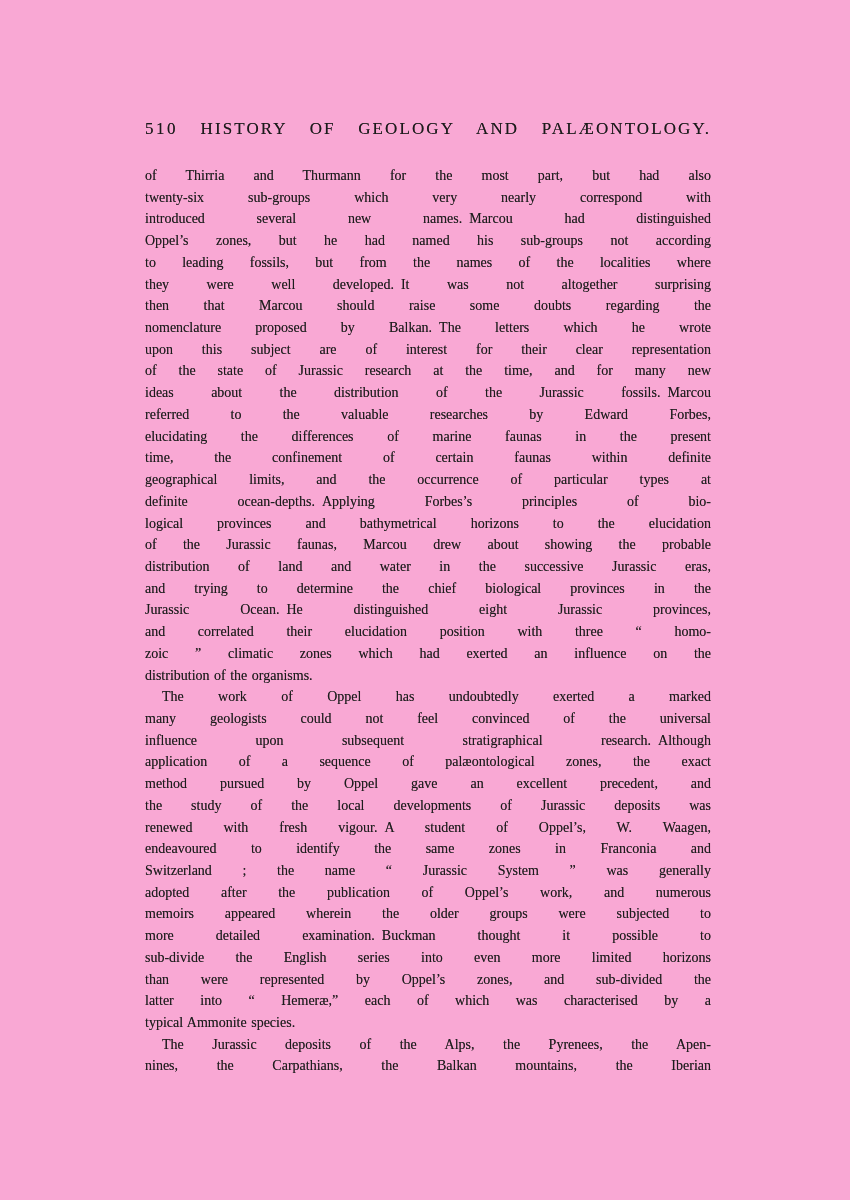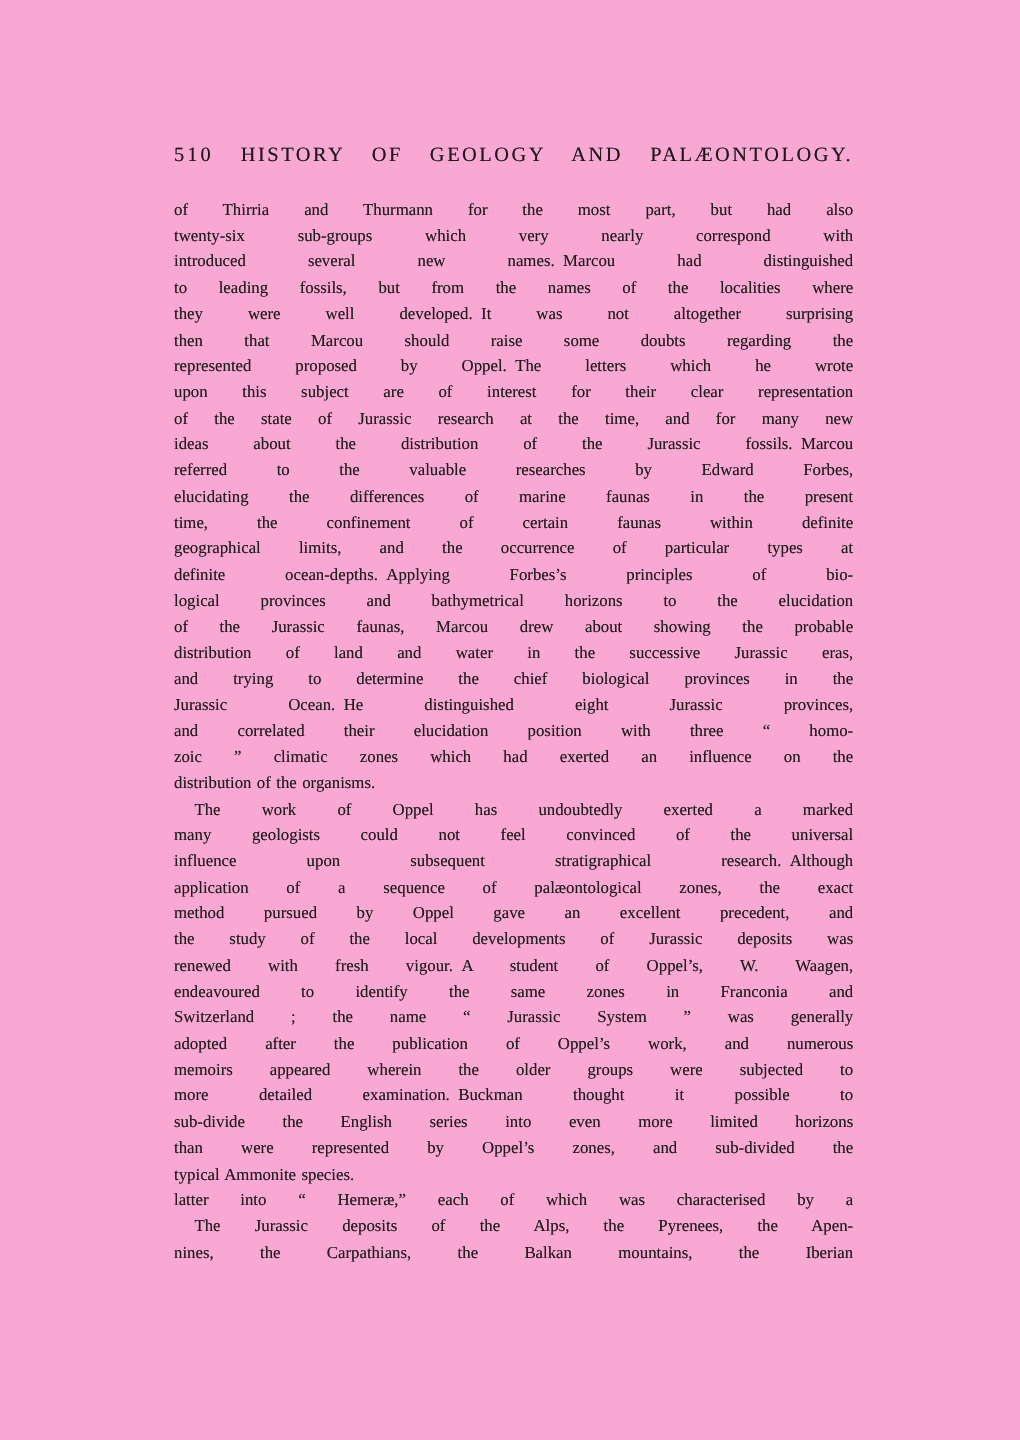--- a/index.html
+++ b/index.html
@@ -50,24 +50,25 @@
   <div class="content">
 
     <div class="running-head"><span class="pagenum">510</span> <span>HISTORY OF GEOLOGY AND PALÆONTOLOGY.</span></div>
 
     <div class="body-text">
 
       <div>
         <div class="line">of Thirria and Thurmann for the most part, but had also</div>
         <div class="line">twenty-six sub-groups which very nearly correspond with</div>
         <div class="line">introduced several new names. Marcou had distinguished</div>
+        <div class="line">Oppel’s zones, but he had named his sub-groups not according</div>
         <div class="line">to leading fossils, but from the names of the localities where</div>
         <div class="line">they were well developed. It was not altogether surprising</div>
         <div class="line">then that Marcou should raise some doubts regarding the</div>
-        <div class="line">represented proposed by Oppel. The letters which he wrote</div>
+        <div class="line">nomenclature proposed by Balkan. The letters which he wrote</div>
         <div class="line">upon this subject are of interest for their clear representation</div>
         <div class="line">of the state of Jurassic research at the time, and for many new</div>
         <div class="line">ideas about the distribution of the Jurassic fossils. Marcou</div>
         <div class="line">referred to the valuable researches by Edward Forbes,</div>
         <div class="line">elucidating the differences of marine faunas in the present</div>
         <div class="line">time, the confinement of certain faunas within definite</div>
         <div class="line">geographical limits, and the occurrence of particular types at</div>
         <div class="line">definite ocean-depths. Applying Forbes’s principles of bio-</div>
         <div class="line">logical provinces and bathymetrical horizons to the elucidation</div>
         <div class="line">of the Jurassic faunas, Marcou drew about showing the probable</div>
@@ -87,22 +88,22 @@
         <div class="line">method pursued by Oppel gave an excellent precedent, and</div>
         <div class="line">the study of the local developments of Jurassic deposits was</div>
         <div class="line">renewed with fresh vigour. A student of Oppel’s, W. Waagen,</div>
         <div class="line">endeavoured to identify the same zones in Franconia and</div>
         <div class="line">Switzerland ; the name “ Jurassic System ” was generally</div>
         <div class="line">adopted after the publication of Oppel’s work, and numerous</div>
         <div class="line">memoirs appeared wherein the older groups were subjected to</div>
         <div class="line">more detailed examination. Buckman thought it possible to</div>
         <div class="line">sub-divide the English series into even more limited horizons</div>
         <div class="line">than were represented by Oppel’s zones, and sub-divided the</div>
+        <div class="line">latter into “ Hemeræ,” each of which was characterised by a</div>
         <div class="line flush">typical Ammonite species.</div>
-        <div class="line">latter into “ Hemeræ,” each of which was characterised by a</div>
       </div>
 
       <div>
         <div class="line indent">The Jurassic deposits of the Alps, the Pyrenees, the Apen-</div>
         <div class="line">nines, the Carpathians, the Balkan mountains, the Iberian</div>
       </div>
 
     </div>
   </div>
 </div>

